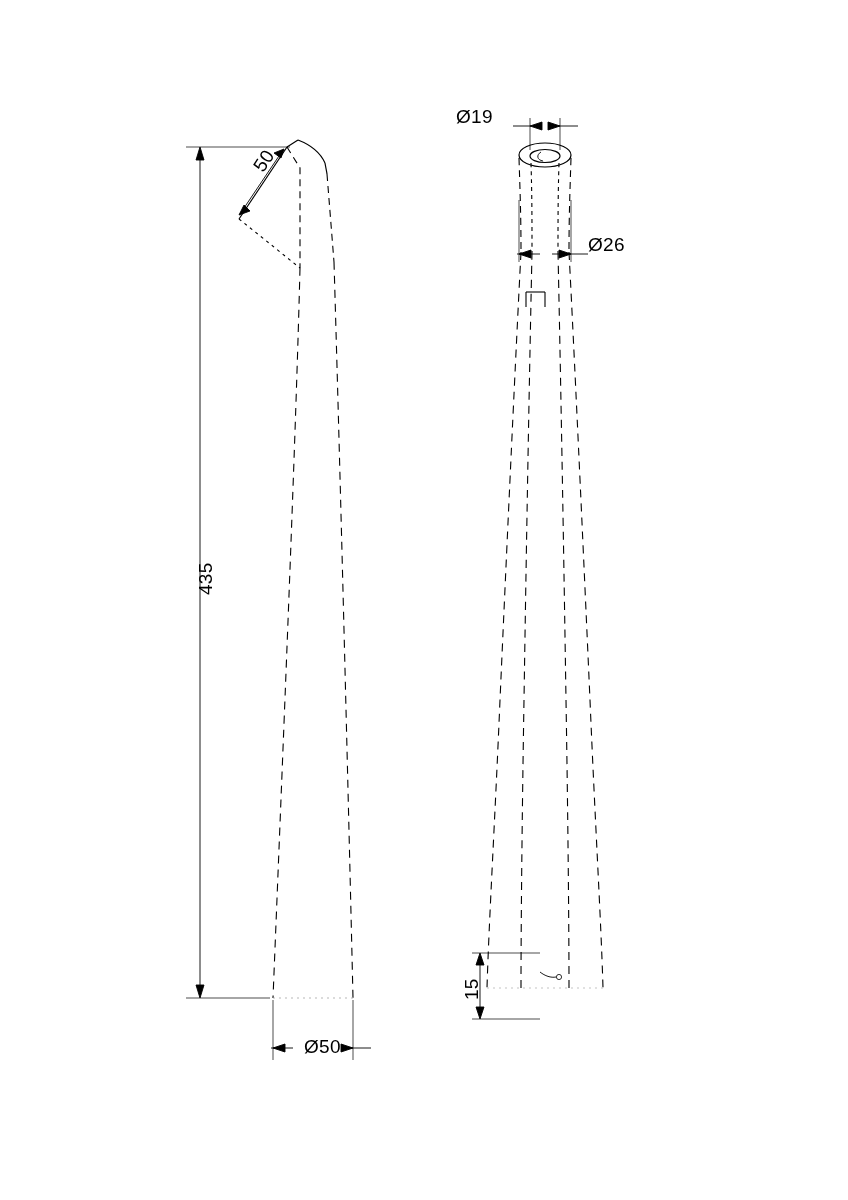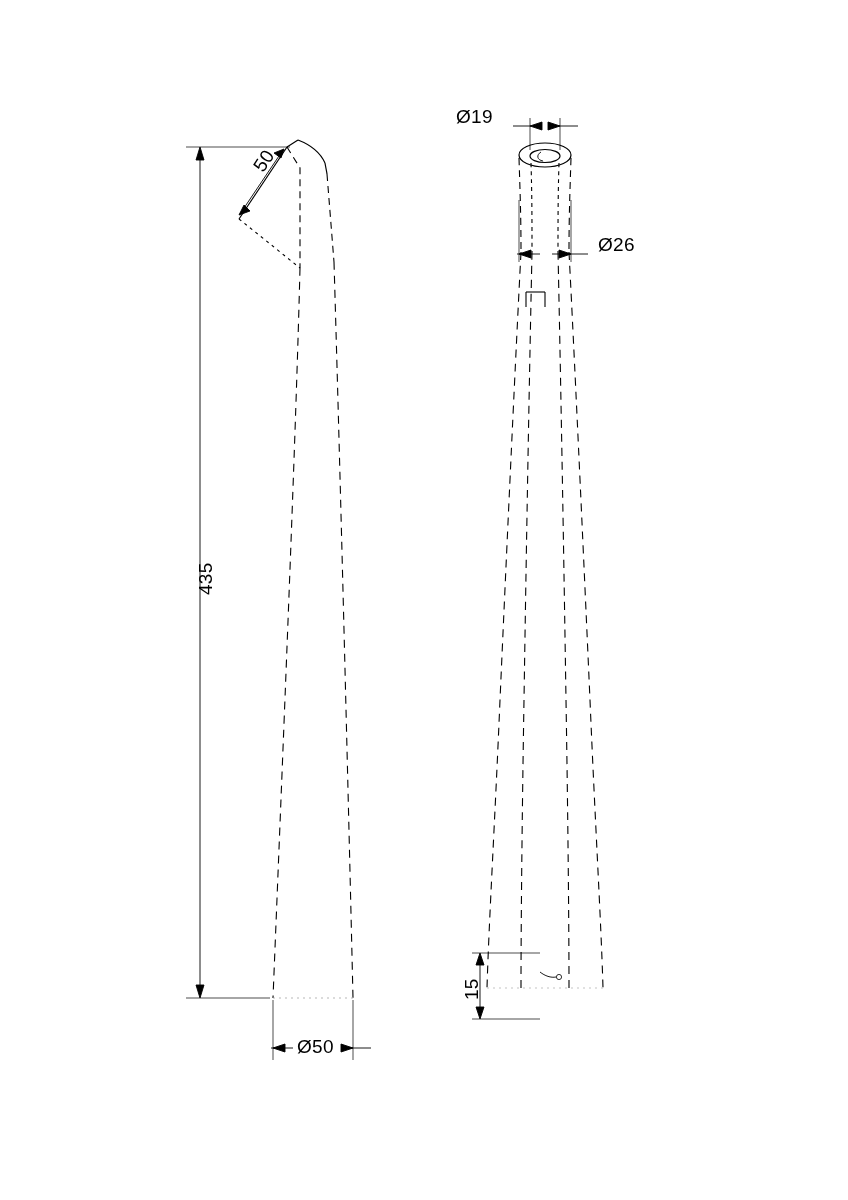--- a/index.html
+++ b/index.html
@@ -147,21 +147,21 @@
       <polygon points="480,953 476,965 484,965"></polygon>
       <polygon points="480,1019 476,1007 484,1007"></polygon>
     </g>
 
   </svg>
 
   <div class="dim-label rot90" style="left:195px; top:595px;">435</div>
 
   <div class="dim-label rot-oblique" style="left:249px; top:164px;">50</div>
 
-  <div class="dim-label" style="left:297px; top:1036px;">Ø50</div>
+  <div class="dim-label" style="left:304px; top:1036px;">Ø50</div>
 
   <div class="dim-label" style="left:456px; top:106px;">Ø19</div>
 
-  <div class="dim-label" style="left:588px; top:234px;margin-left:10px;">Ø26</div>
+  <div class="dim-label" style="left:588px; top:234px;">Ø26</div>
 
   <div class="dim-label rot90" style="left:461px; top:1000px;">15</div>
 
 </div>
 
 </body></html>

